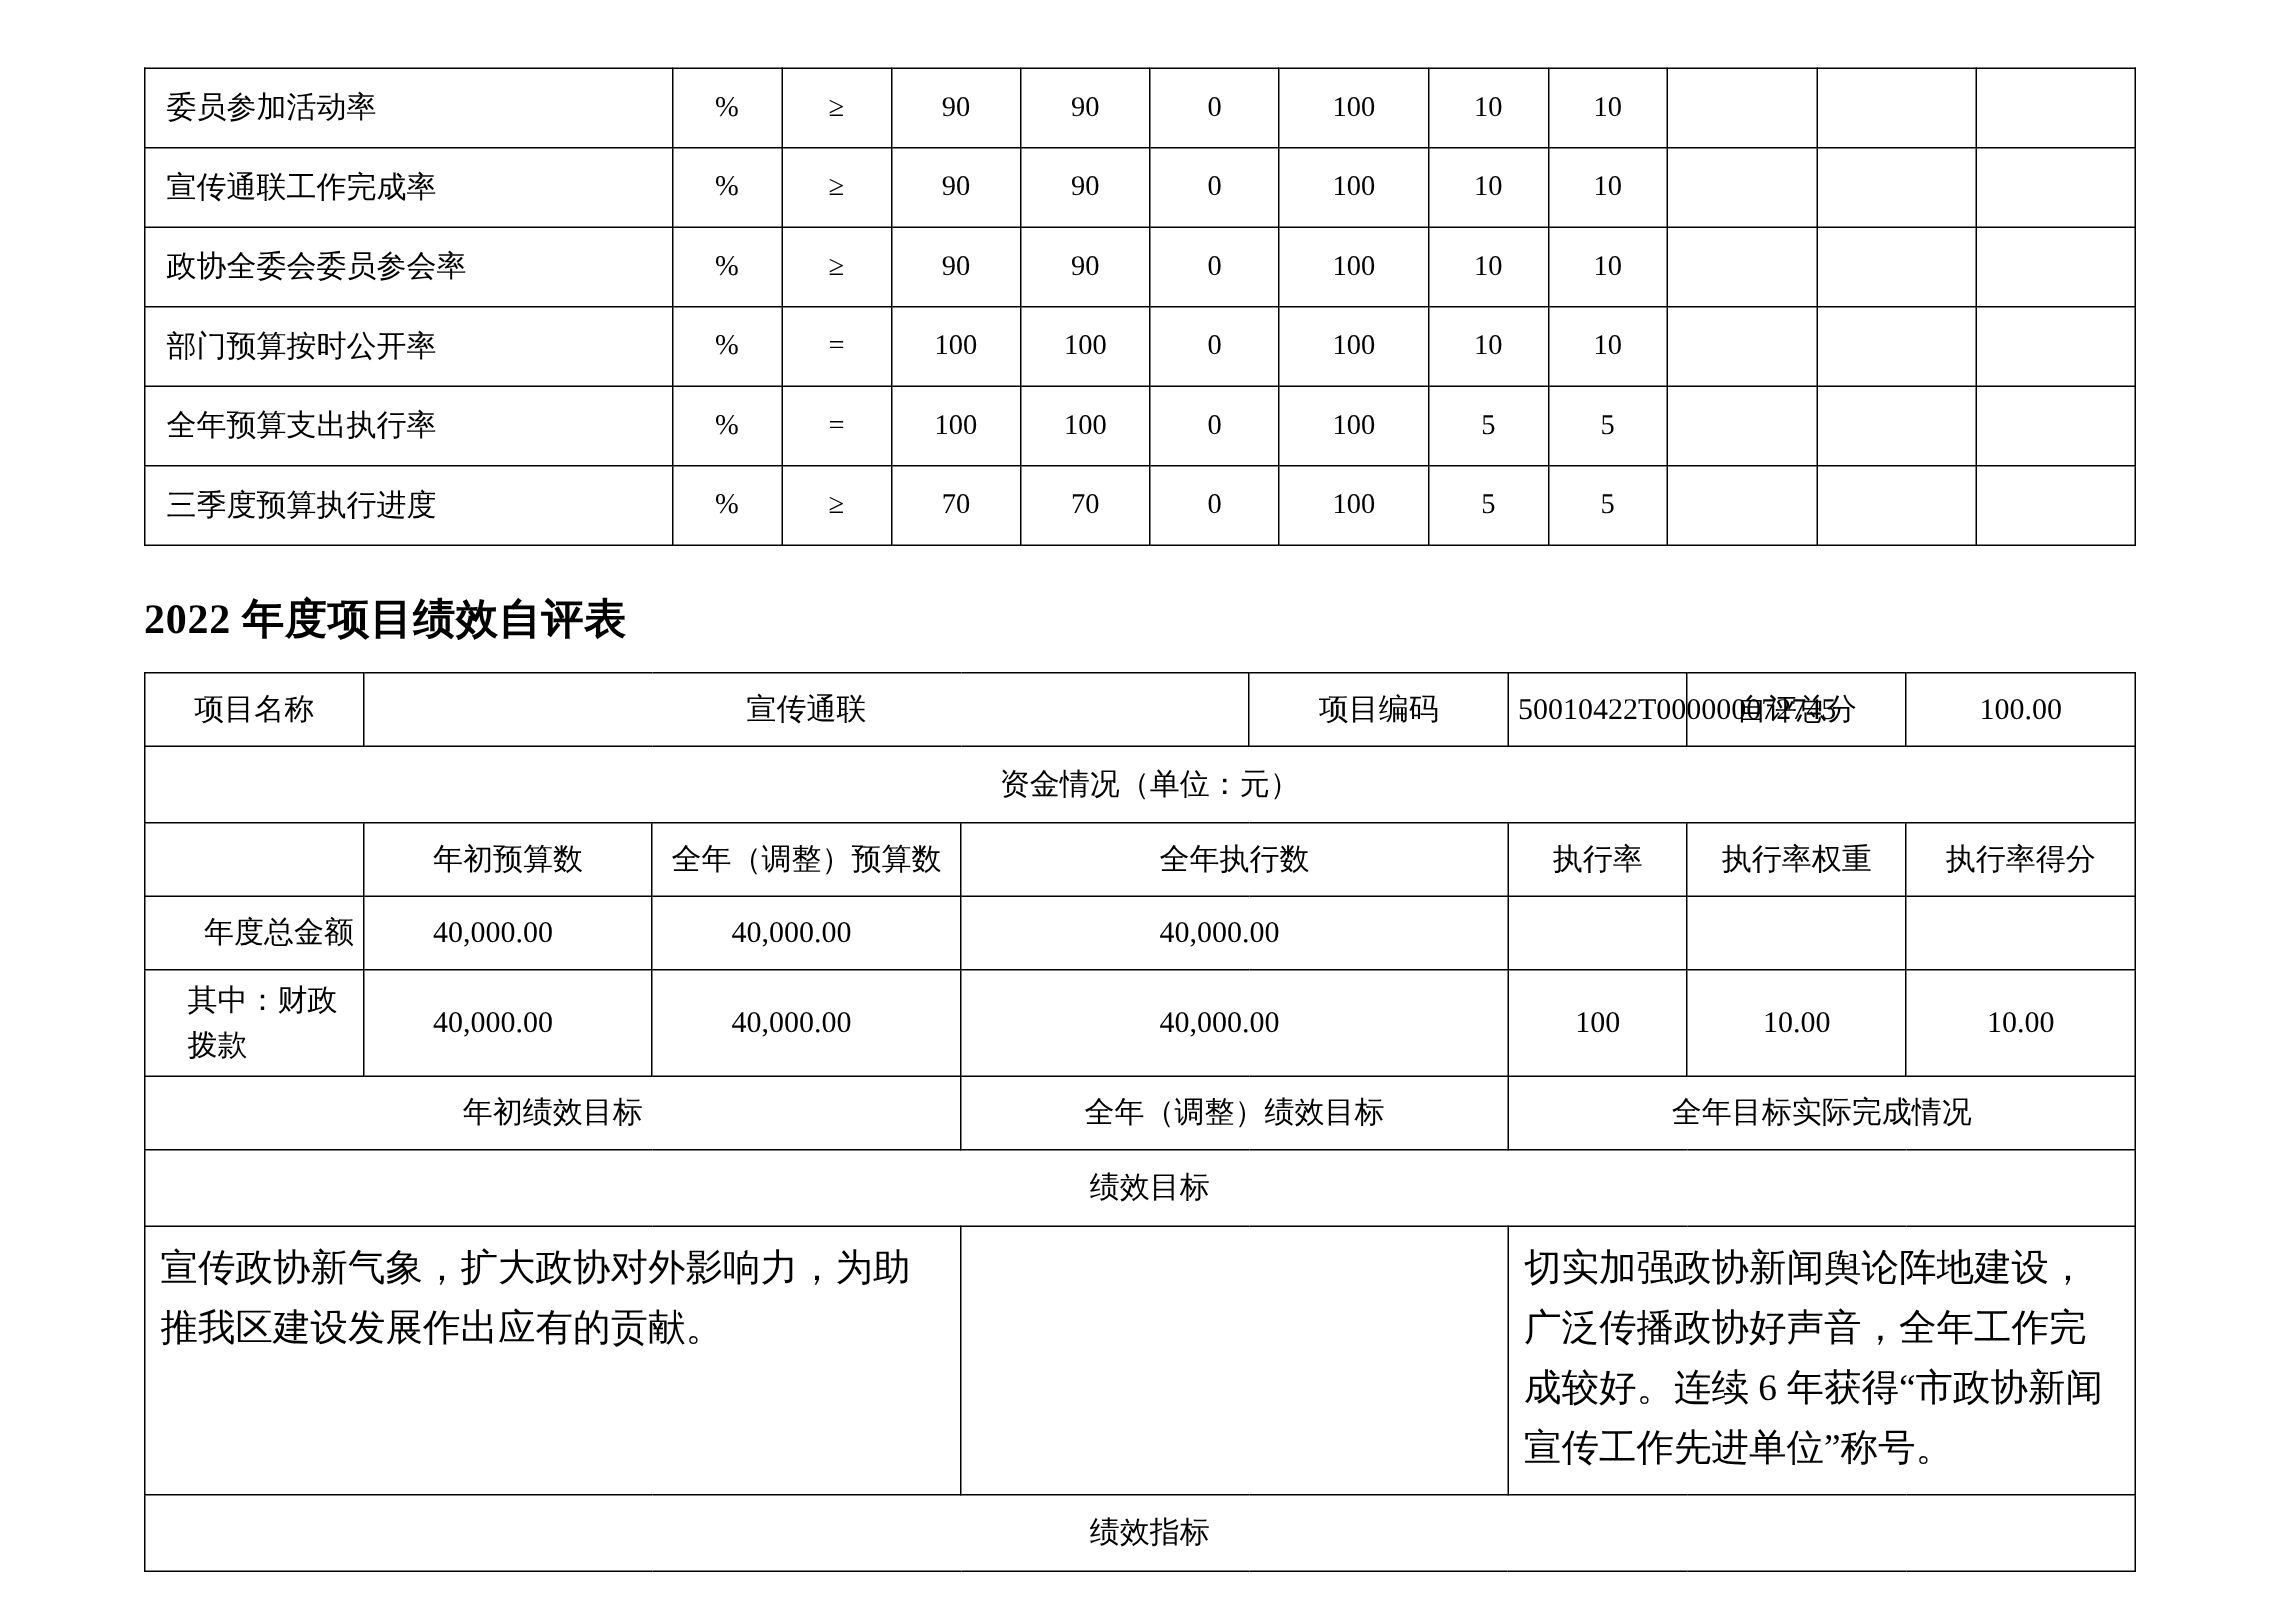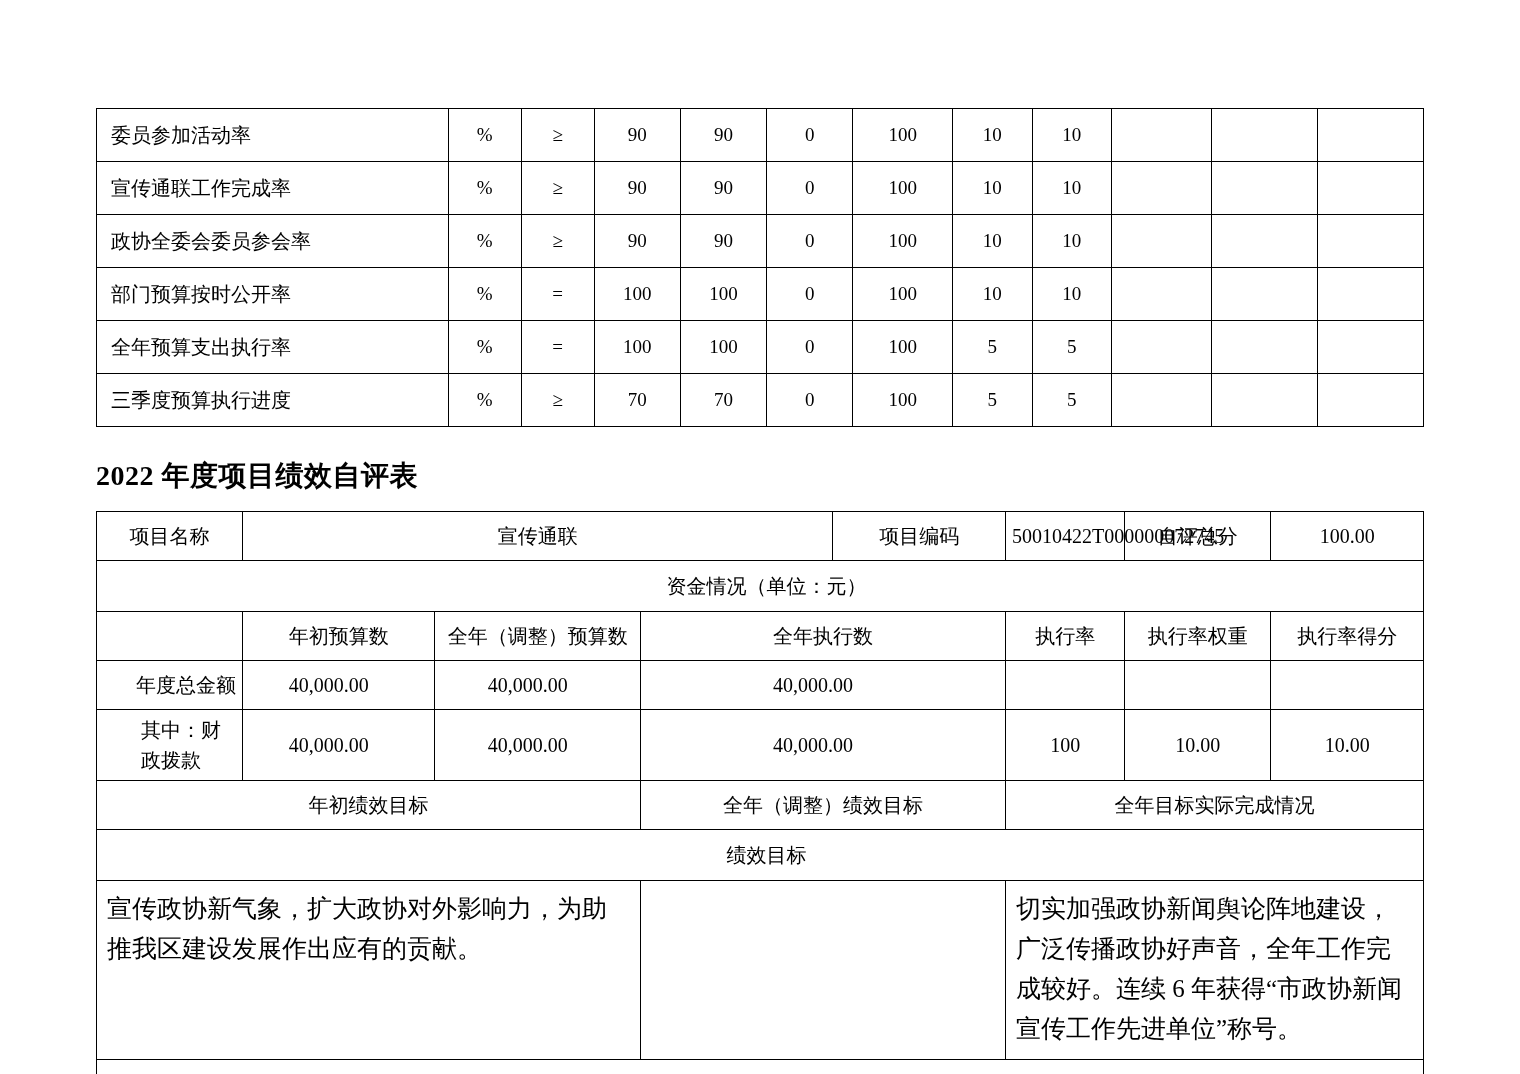--- a/index.html
+++ b/index.html
@@ -28,21 +28,21 @@
   }
   table td {
     border: 1px solid #000000;
     font-size: 19px;
     padding: 5px 6px;
     vertical-align: middle;
     line-height: 1.5;
   }
   
   .tbl-top {
-    margin-top: 108px;
+    margin-top: 45px;
     border-radius: 13px;
   }
   .tbl-top td {
     height: 42px;
     text-align: center;
   }
   .tbl-top td.name {
     text-align: left;
     padding-left: 14px;
     font-size: 20px;
@@ -67,21 +67,21 @@
   .tbl-main td.band {
     height: 40px;
     padding-left: 19px;
   }
   .tbl-main td.left {
     text-align: right;
     padding-left: 14px;
   }
   .tbl-main td.indent {
     text-align: left;
-    padding-left: 44px;
+    padding-left: 28px;
     margin-left: 16px;
   }
   .tbl-main td.goal {
     text-align: left;
     vertical-align: top;
     padding: 8px 10px 10px 10px;
     line-height: 1.6;
     height: 92px;
     font-size: 25px;
   }

